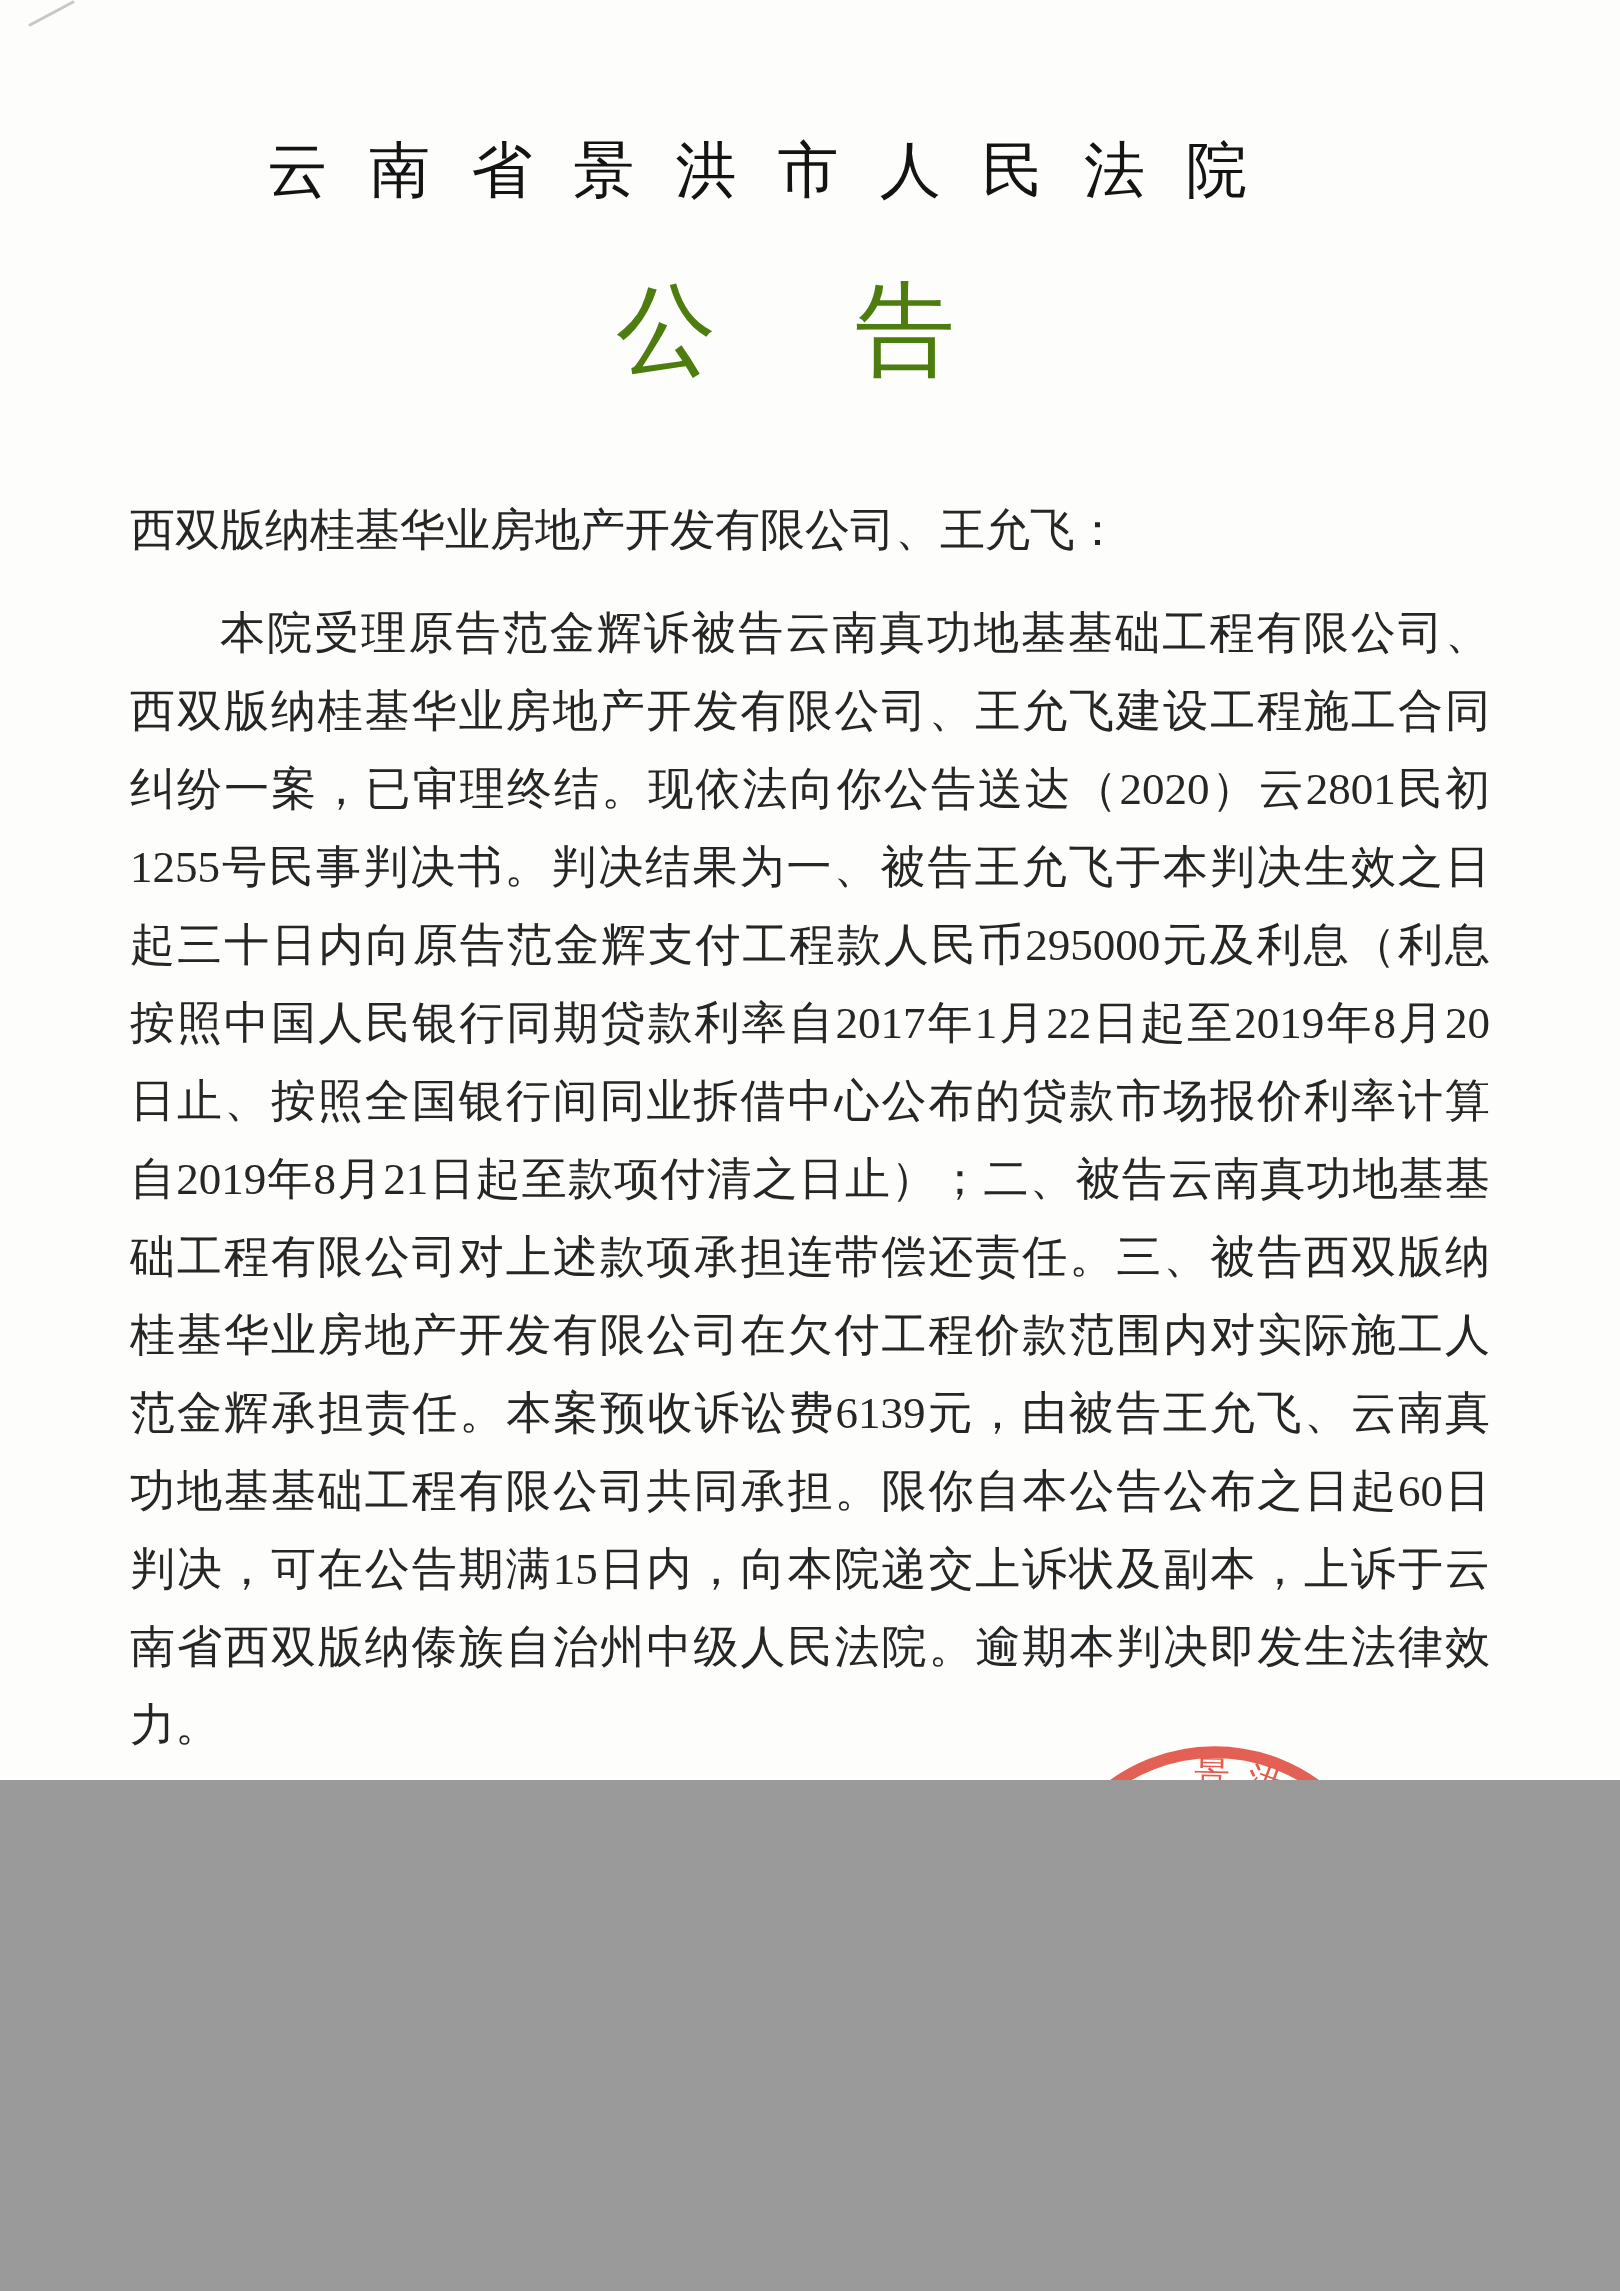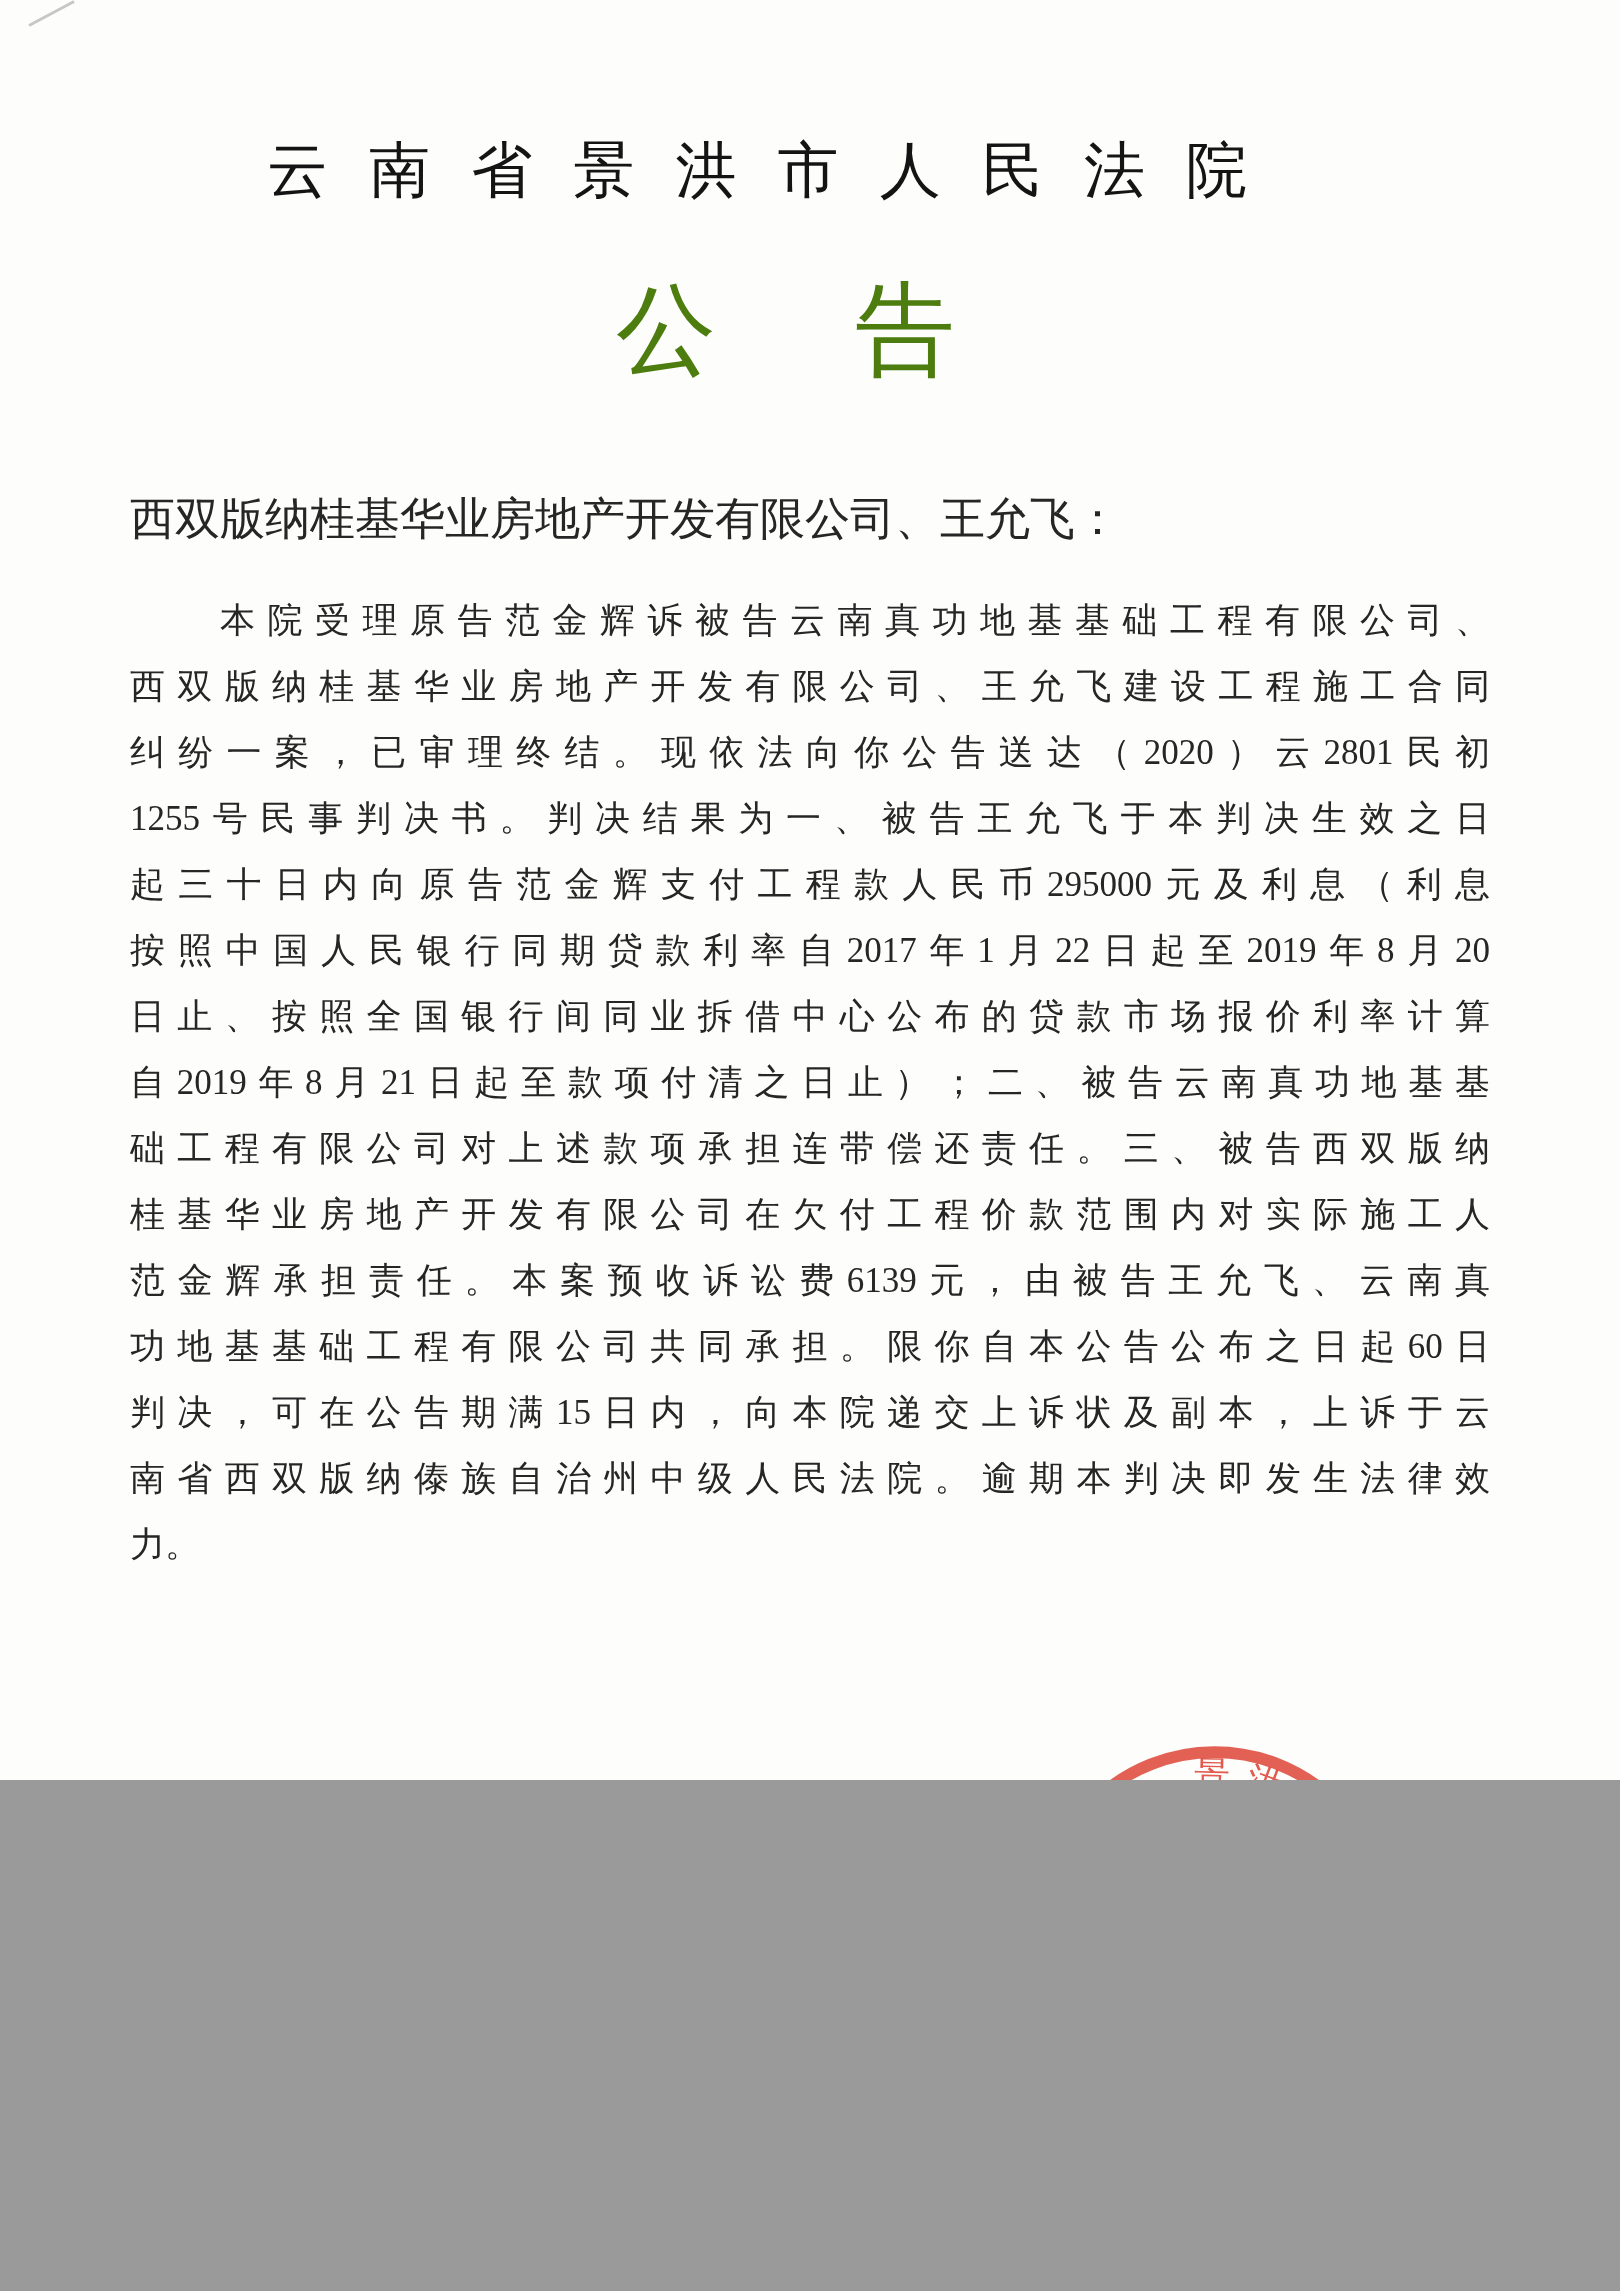--- a/index.html
+++ b/index.html
@@ -16,30 +16,31 @@
     position:absolute;left:267px;top:133px;width:980px;
     font-size:61px;line-height:1.25;color:#141414;
     text-align:justify;text-align-last:justify;
   }
   .notice-title{
     position:absolute;left:616px;top:271px;width:339px;
     font-size:100px;line-height:1.2;color:#4d7c0f;
     text-align:justify;text-align-last:justify;
   }
   .addressee{
-    position:absolute;left:130px;top:488px;width:1362px;
+    position:absolute;left:130px;top:499px;width:1362px;
     height:63px;line-height:63px;font-size:45px;
   }
   .body-block{
     position:absolute;left:130px;top:588px;width:1360px;
   }
   .bline{
-    height:66px;line-height:66px;font-size:35px;
+    height:66px;line-height:66px;font-size:45px;
     text-align:justify;text-align-last:justify;
     text-justify:inter-ideograph;
+    margin-top:12px;
   }
   .bline.indent{padding-left:90px;}
   .bline.plain{text-align:left;text-align-last:left;}
   .seal{
     position:absolute;left:1034px;top:1744px;width:361px;height:361px;
     z-index:2;
   }
   .sig-court{
     position:absolute;left:970px;top:1881px;width:490px;
     font-size:42px;letter-spacing:2px;text-align:center;

